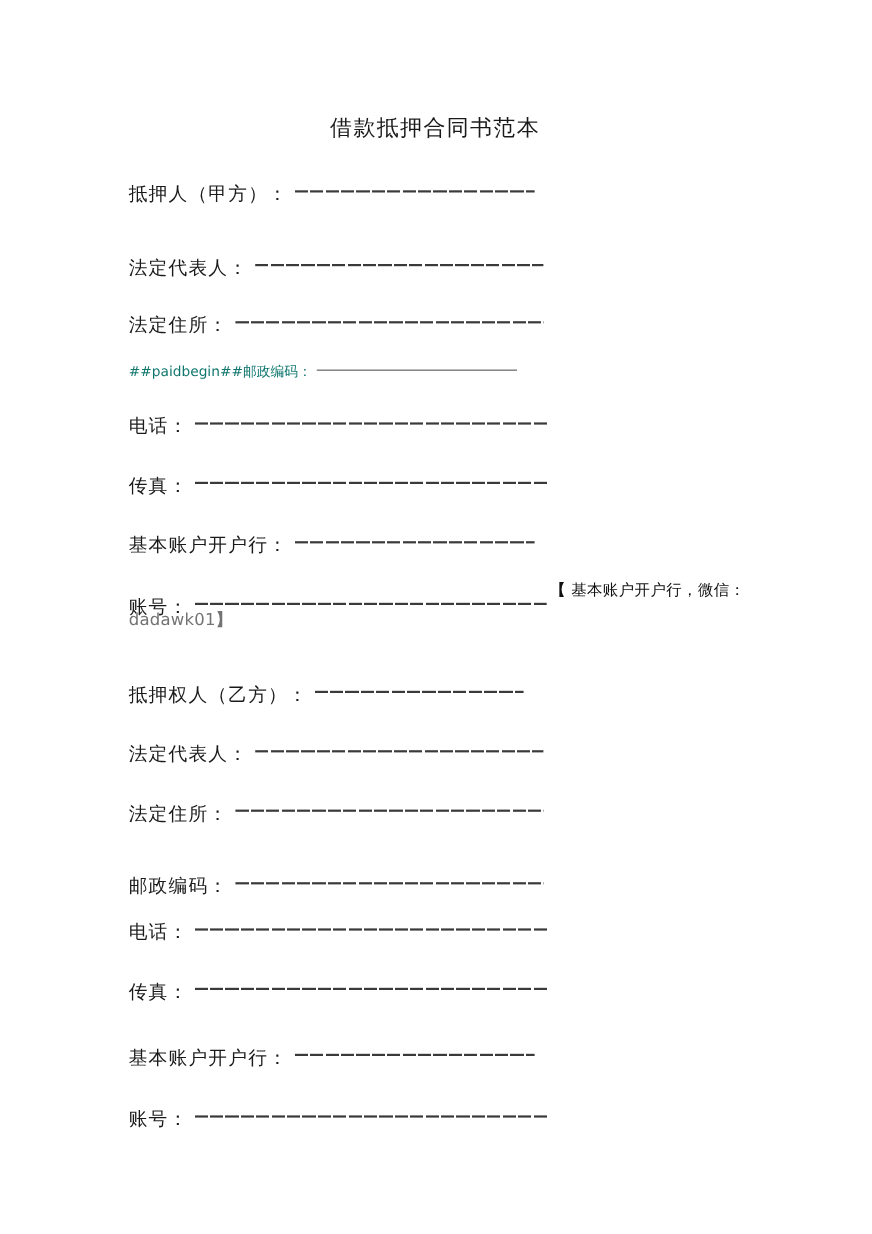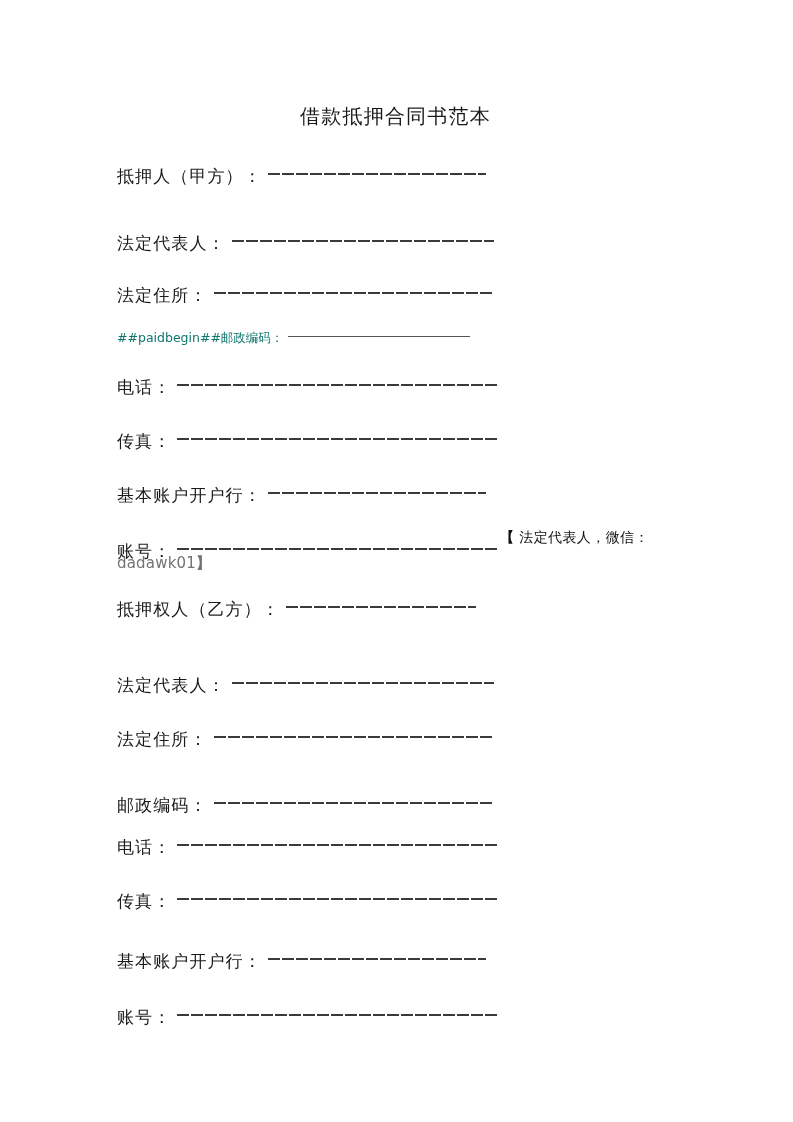--- a/index.html
+++ b/index.html
@@ -178,28 +178,28 @@
     <span class="field-label">基本账户开户行：</span>
     <span class="field-blank" style="width:218px;"></span>
   </div>
 
   <div class="field-row" style="top:527px;">
     <span class="field-label">账号：</span>
     <span class="field-blank" style="width:320px;"></span>
   </div>
 
   <div class="promo-inline" style="left:500px; top:524px;">
-    <span class="bracket">【</span><span> 法定代表人，微信：</span>
+    <span class="bracket">【</span><span> 基本账户开户行，微信：</span>
   </div>
 
   <div class="promo-tail" style="top:550px;">
     <span>dadawk01</span><span class="bracket">】</span>
   </div>
 
-  <div class="field-row" style="top:585px;">
+  <div class="field-row" style="top:607px;">
     <span class="field-label">抵押权人（乙方）：</span>
     <span class="field-blank" style="width:190px;"></span>
   </div>
 
   <div class="field-row" style="top:661px;">
     <span class="field-label">法定代表人：</span>
     <span class="field-blank" style="width:262px;"></span>
   </div>
 
   <div class="field-row" style="top:715px;">

